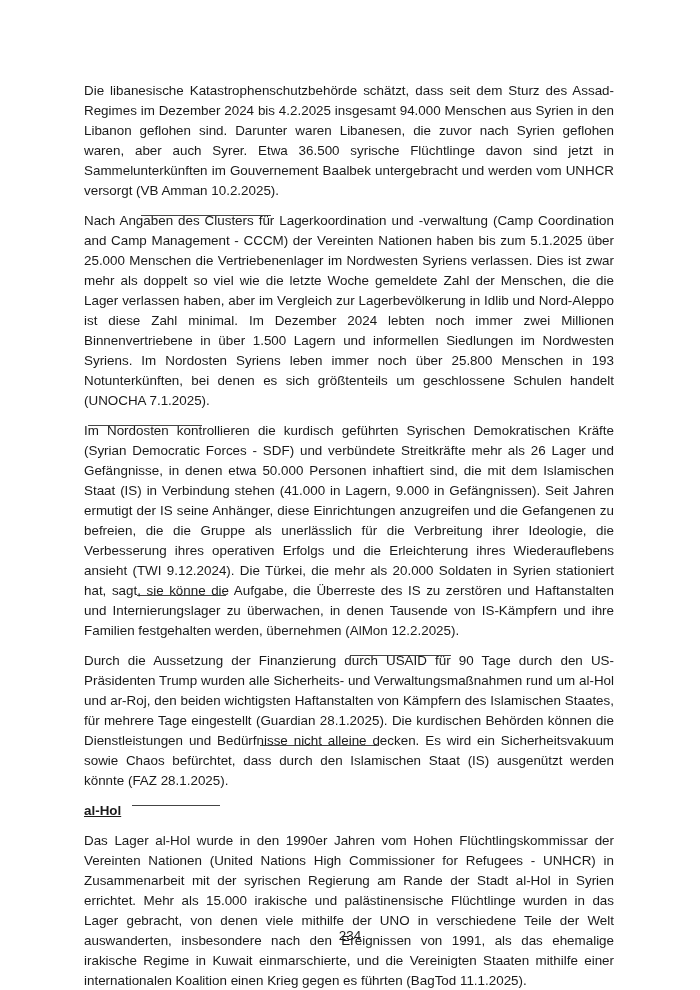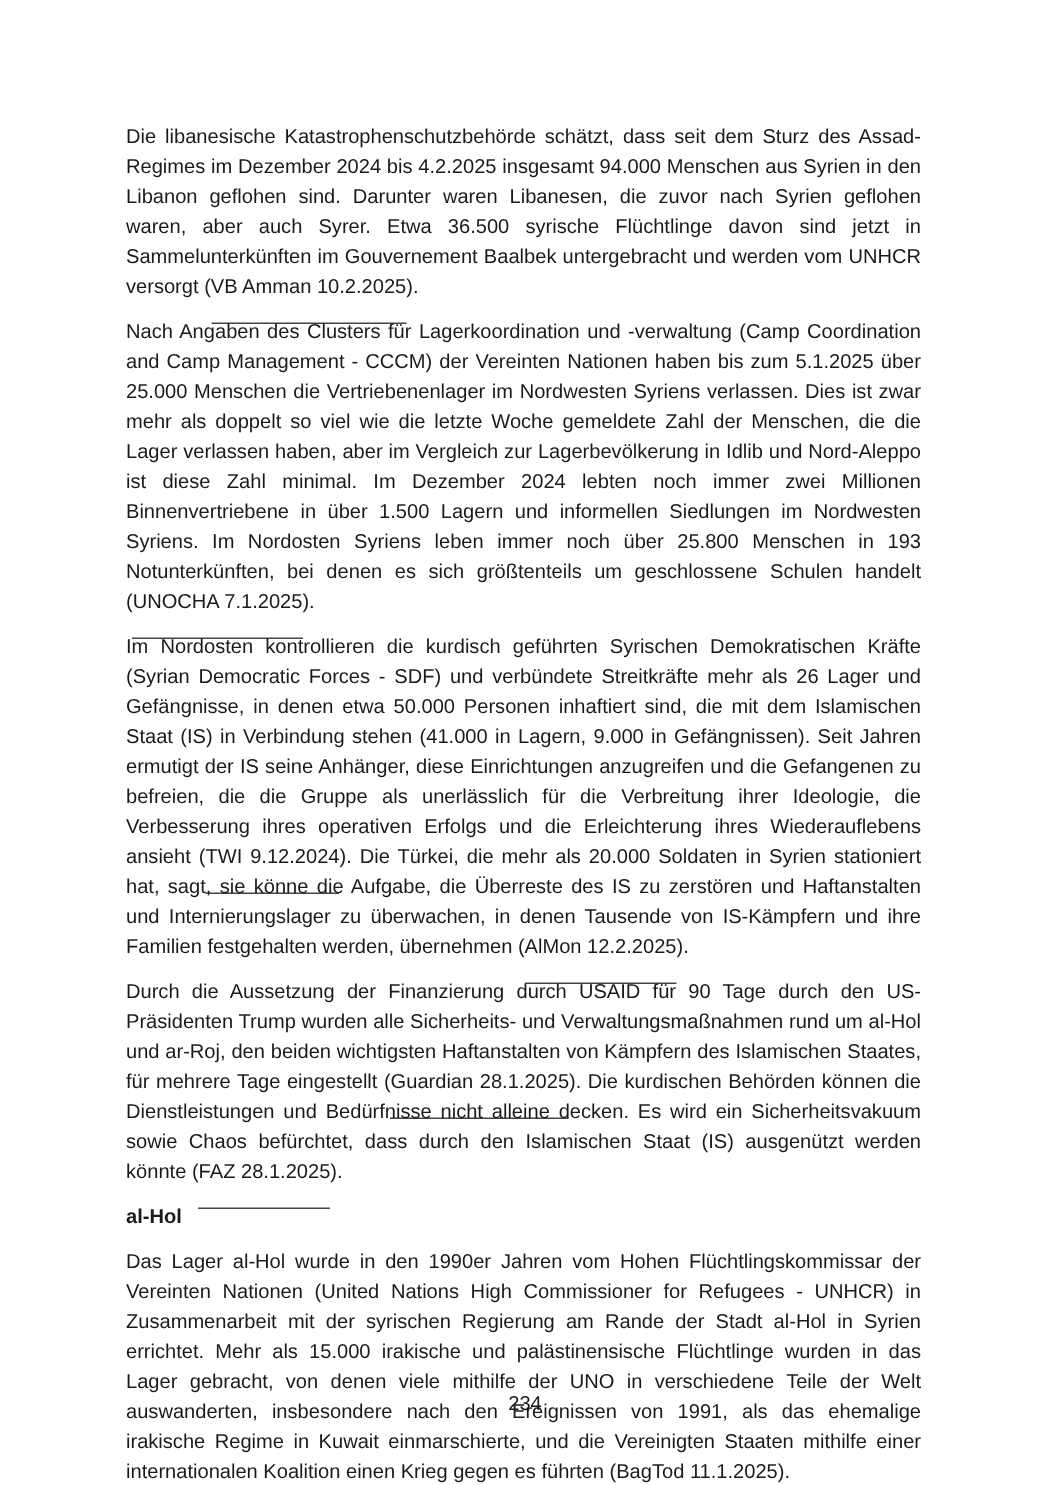--- a/index.html
+++ b/index.html
@@ -17,20 +17,21 @@
   p {
     margin: 0 0 10px 0;
     text-align: justify;
     hyphens: manual;
   }
   h3 {
     font-size: 13.4px;
     font-weight: bold;
     margin: 0 0 10px 0;
     line-height: 20px;
+    text-decoration: underline;
   }
   a.src {
     color: #1a1a1a;
     text-decoration: none;
     border-bottom: 1px solid #444;
     padding-bottom: 17px;
   }
   .page-number {
     position: absolute;
     left: 0; right: 0;

